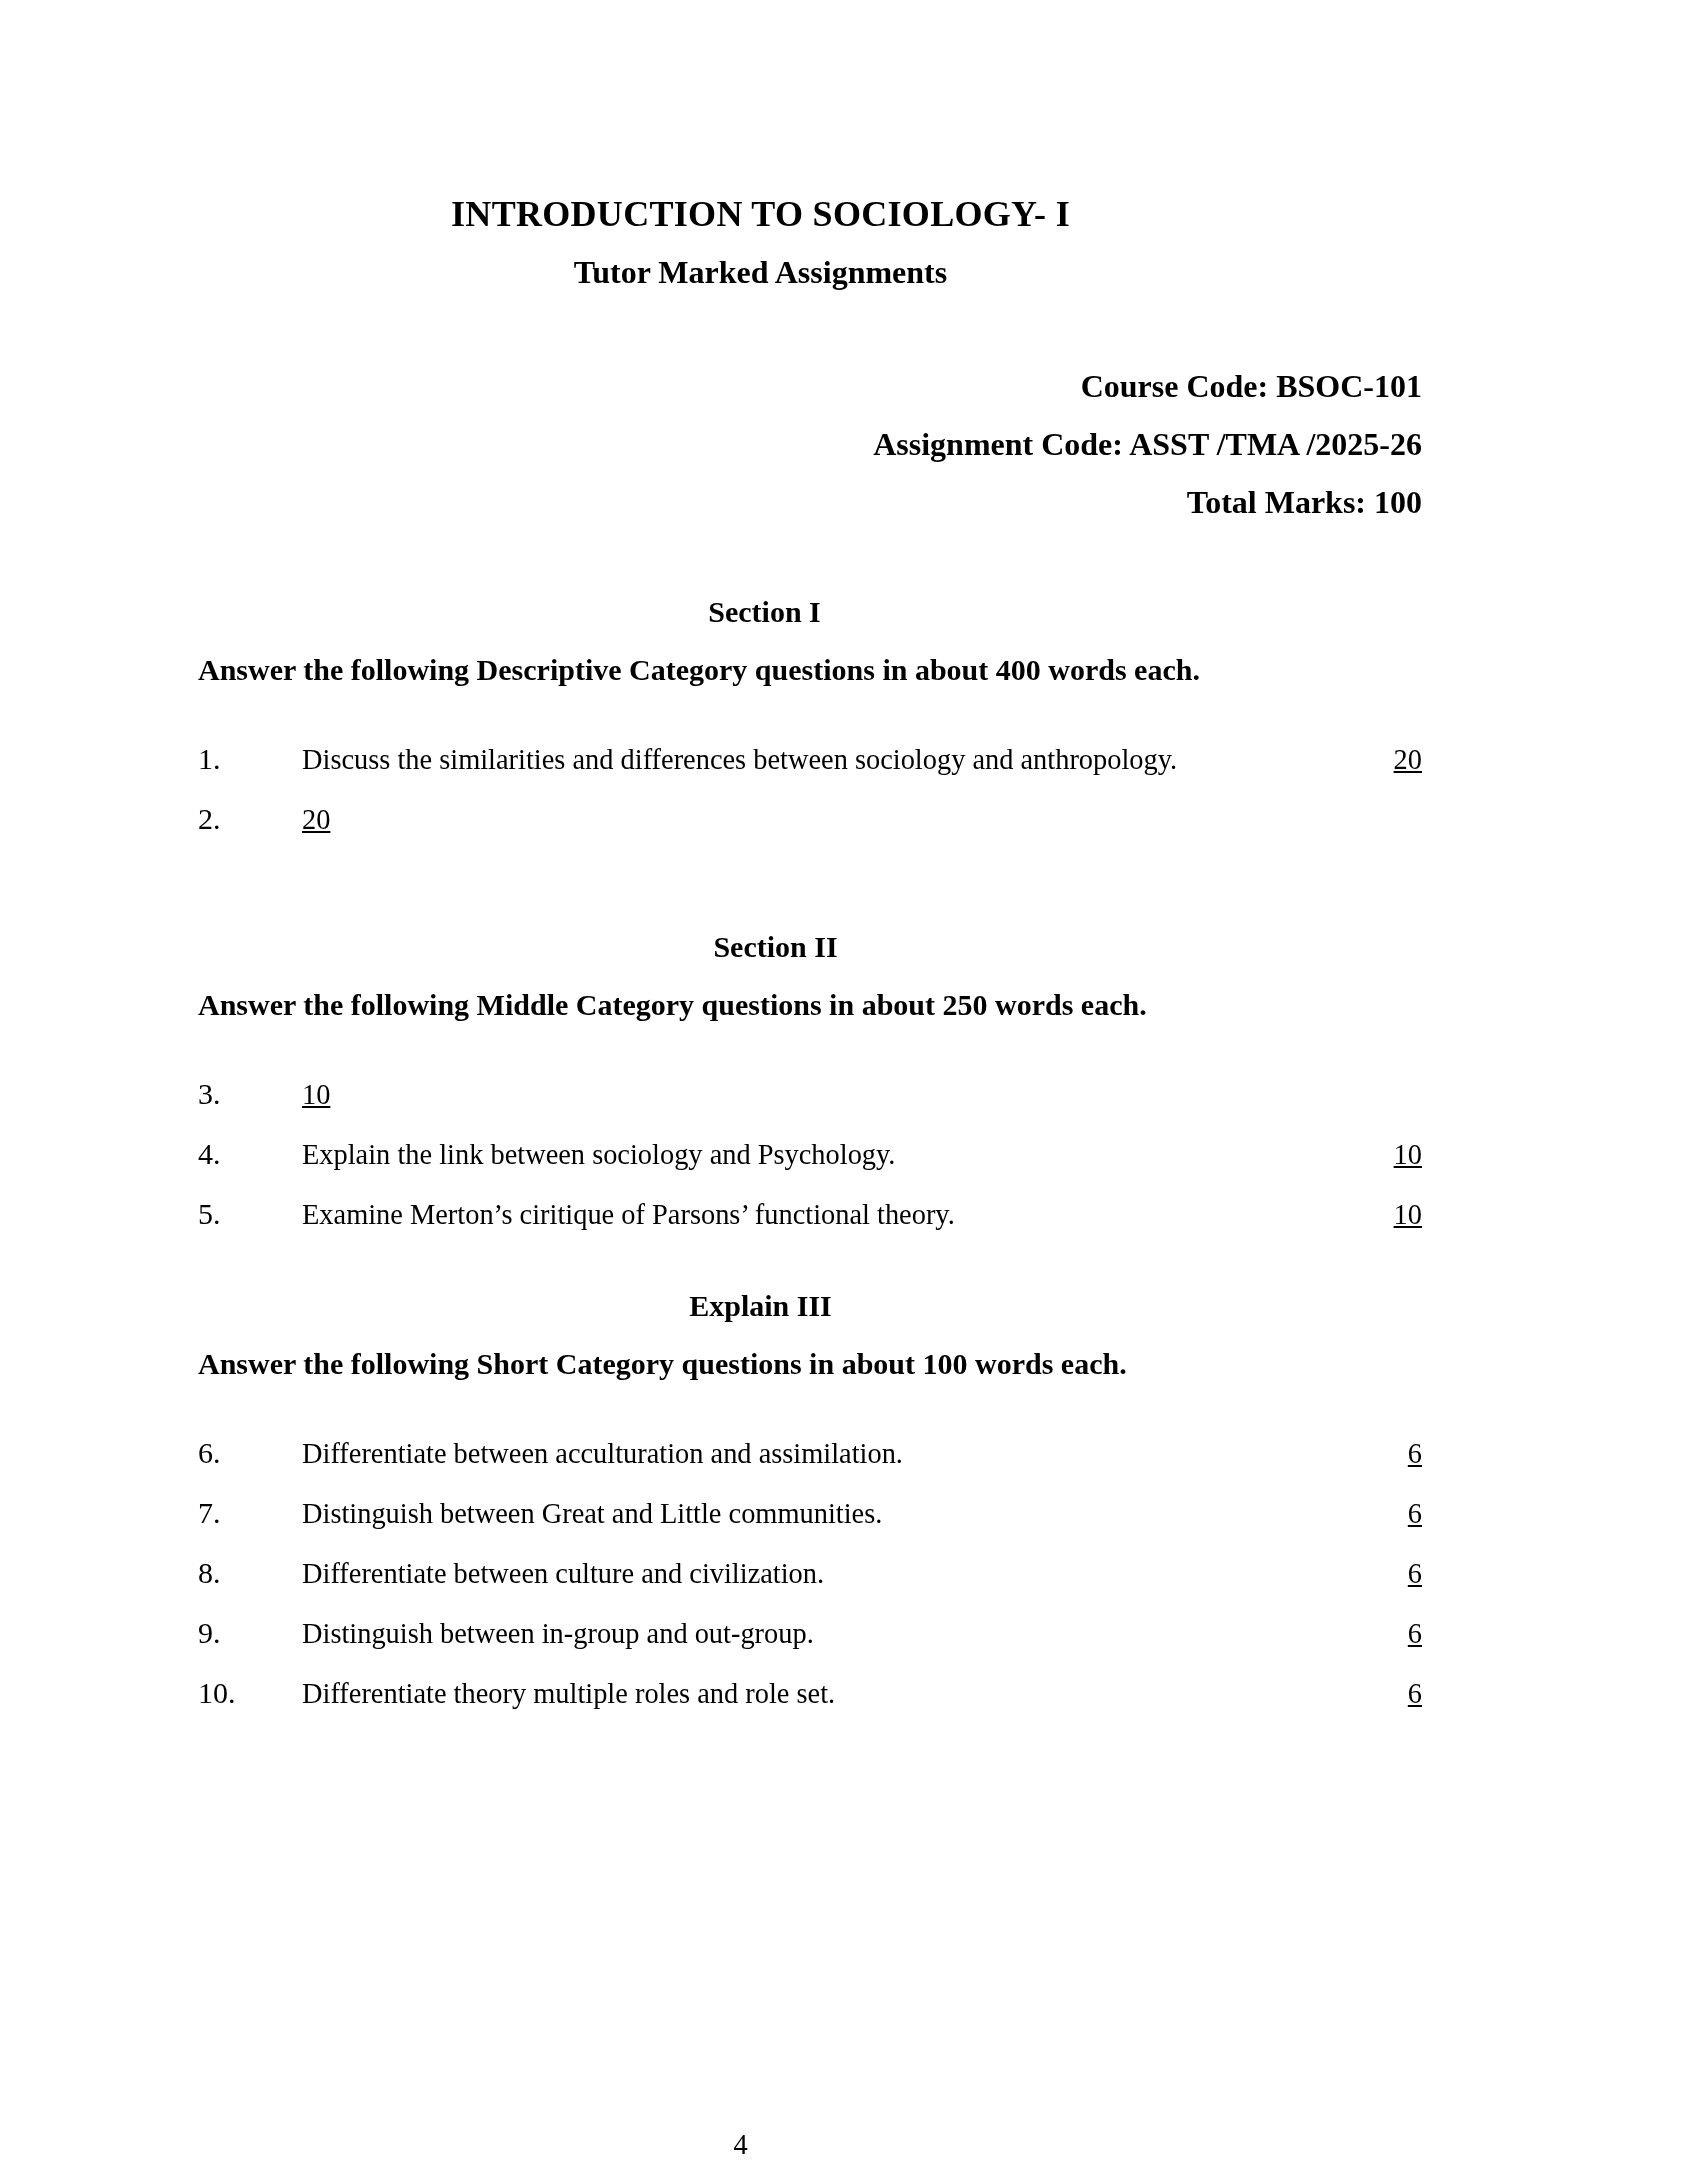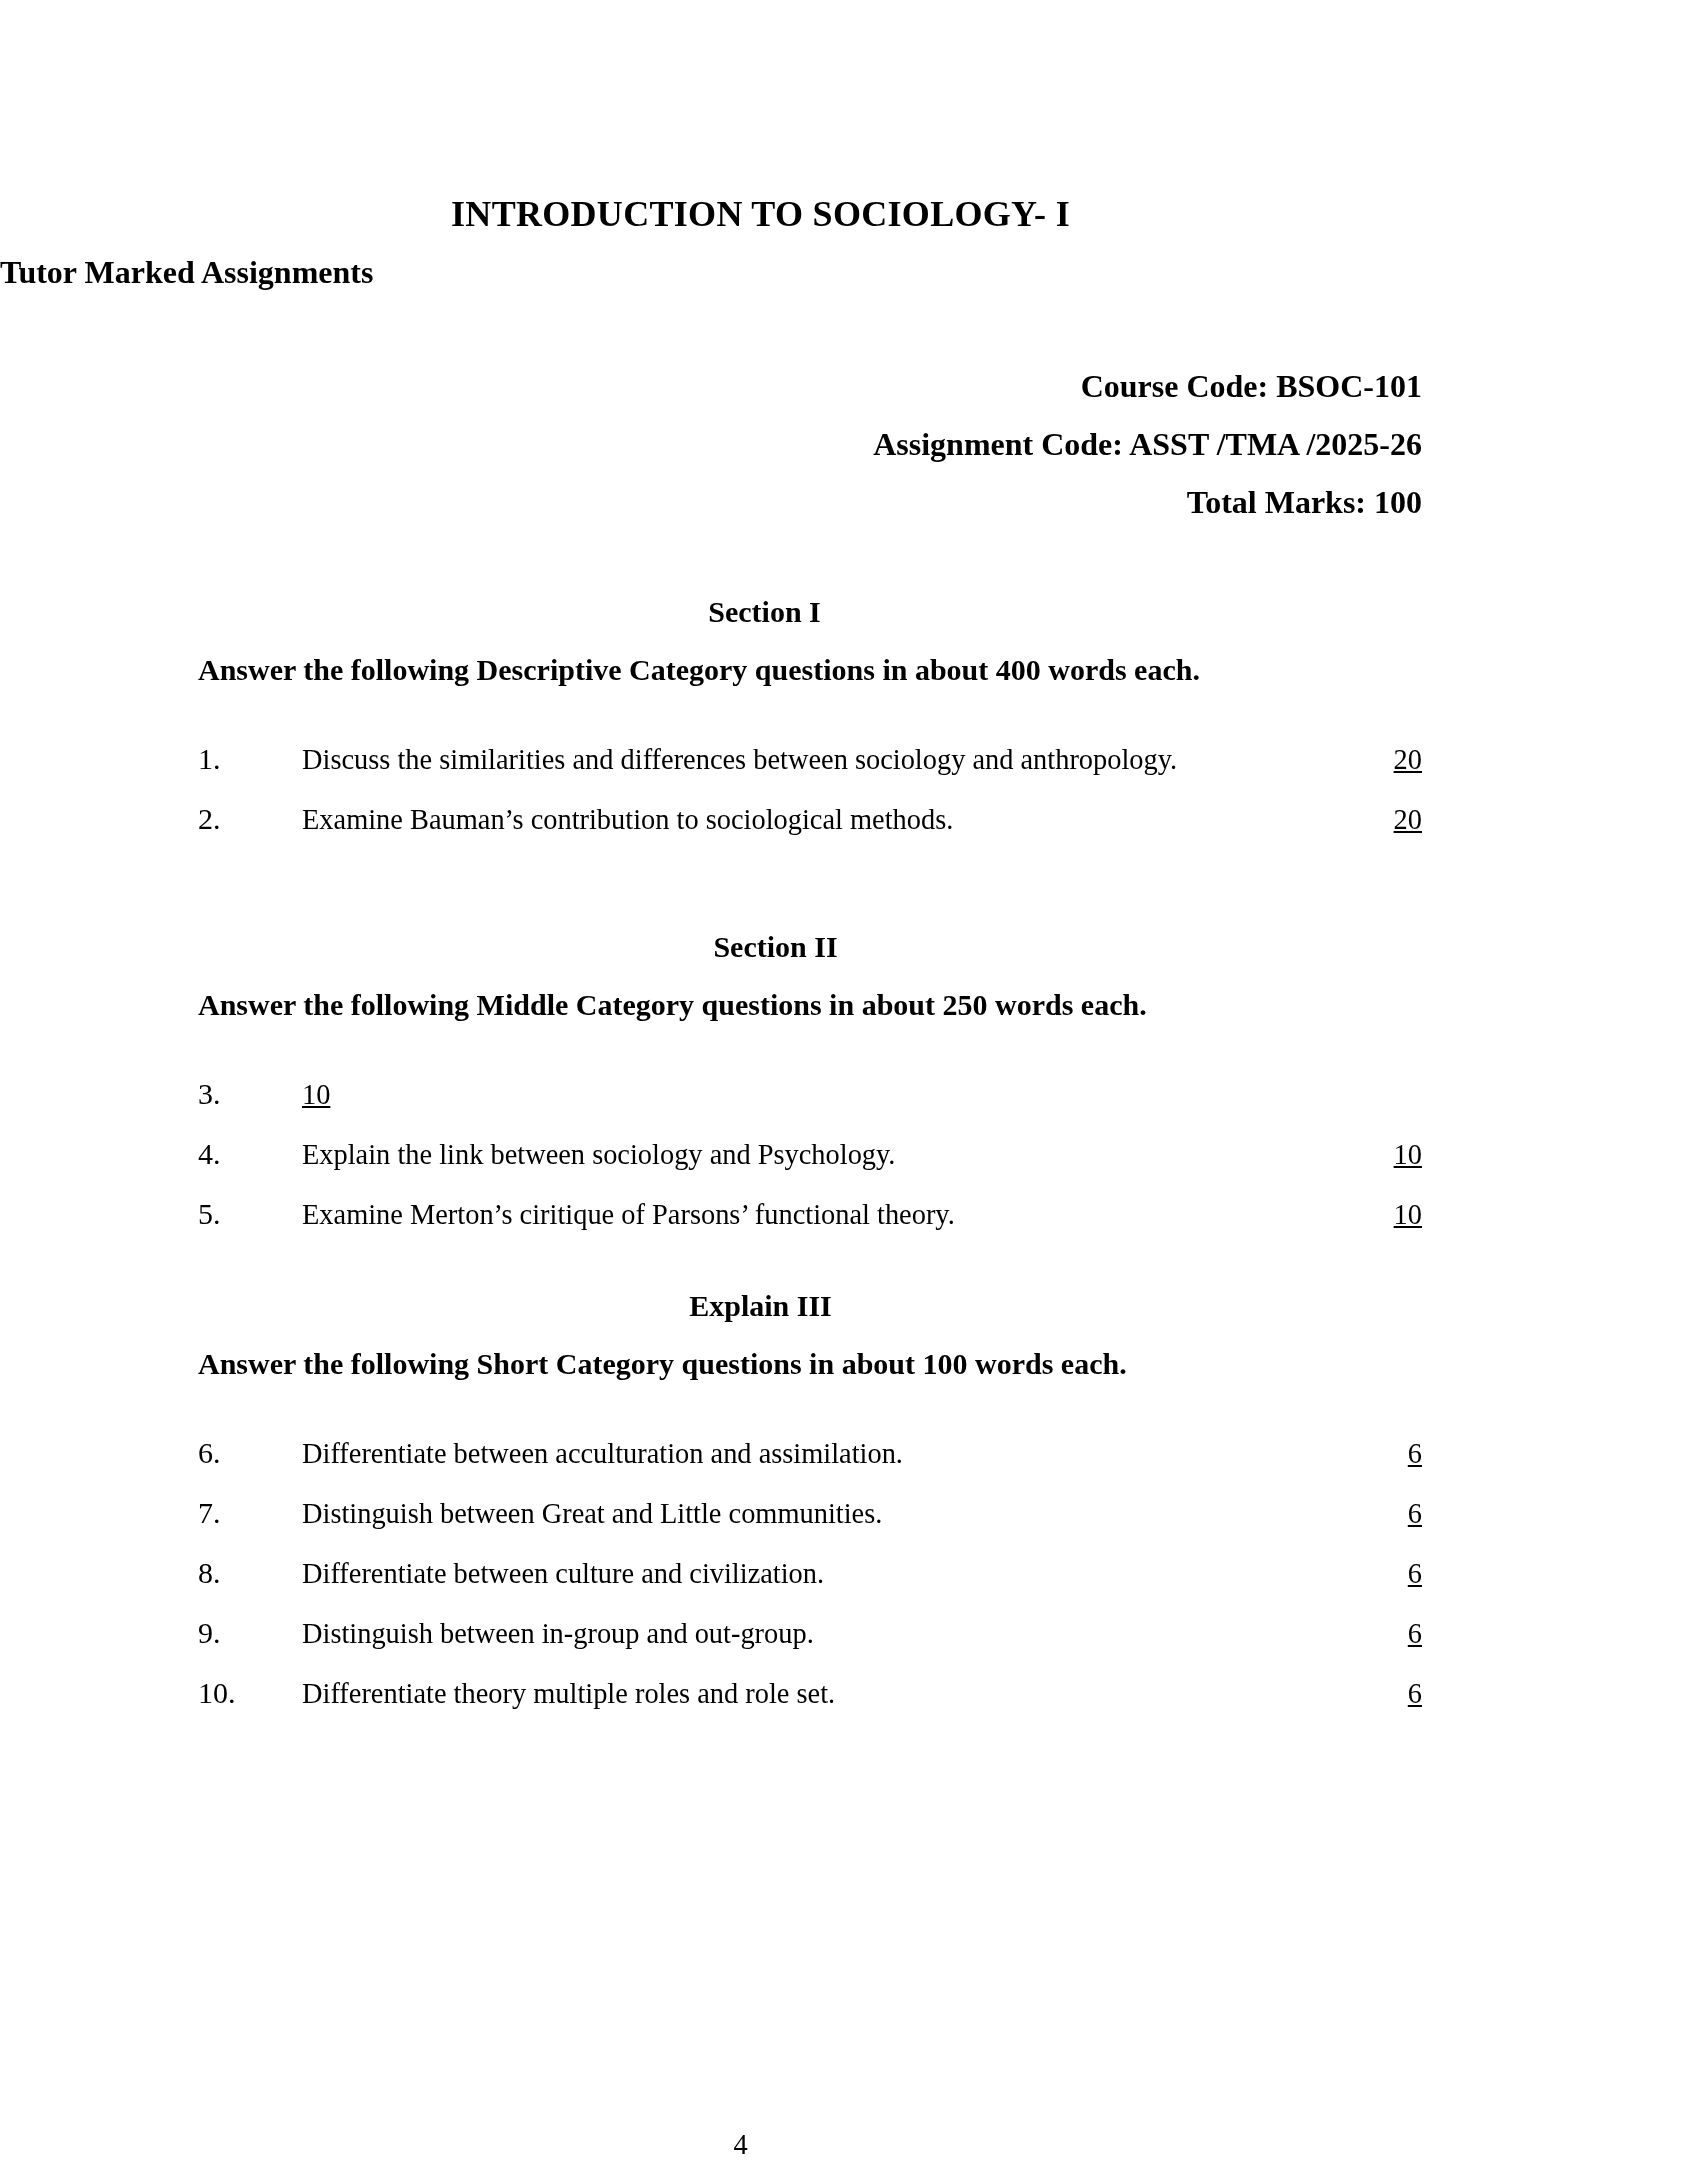--- a/index.html
+++ b/index.html
@@ -20,20 +20,21 @@
     padding-top: 193px;
   }
   .title {
     text-align: center;
     font-size: 36px;
     font-weight: bold;
     line-height: 1.2;
     letter-spacing: 0.3px;
   }
   .subtitle {
+    text-align: center;
     font-size: 32px;
     font-weight: bold;
     line-height: 1.2;
     margin-top: 17px;
   }
   .meta {
     margin-top: 65px;
     margin-right: 99px;
     text-align: right;
     font-family: Liberation Serif, serif;
@@ -112,21 +113,20 @@
   <div class="section-heading sec1-heading">Section I</div>
   <div class="instruction">Answer the following Descriptive Category questions in about 400 words each.</div>
   <div class="questions">
     <div class="q-row">
       <span class="q-num">1.</span>
       <span class="q-text">Discuss the similarities and differences between sociology and anthropology.</span>
       <span class="q-marks">20</span>
     </div>
     <div class="q-row">
       <span class="q-num">2.</span>
-      <span class="q-text">Examine Bauman’s contribution to sociological methods.</span>
       <span class="q-marks">20</span>
     </div>
   </div>
 
   <div class="section-heading sec2-heading">Section II</div>
   <div class="instruction">Answer the following Middle Category questions in about 250 words each.</div>
   <div class="questions">
     <div class="q-row">
       <span class="q-num">3.</span>
       <span class="q-marks">10</span>

